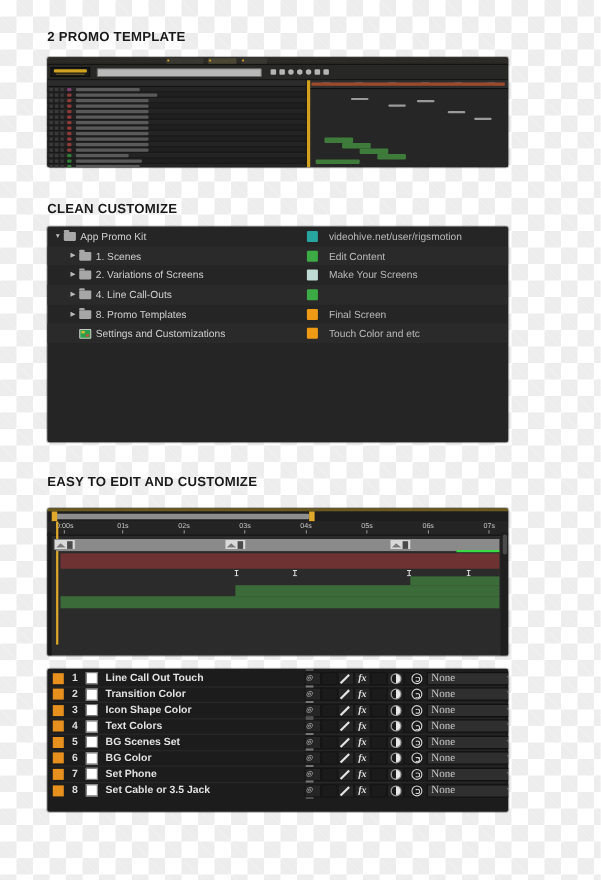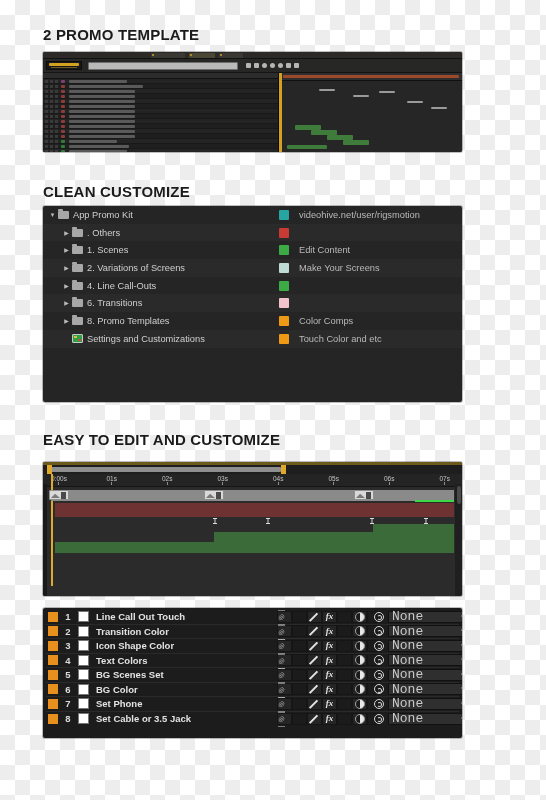--- a/index.html
+++ b/index.html
@@ -12,21 +12,21 @@
     background-image:
       linear-gradient(45deg, #ededed 25%, transparent 25%, transparent 75%, #ededed 75%),
       linear-gradient(45deg, #ededed 25%, transparent 25%, transparent 75%, #ededed 75%);
     background-size:30px 30px;
     background-position:0 0, 15px 15px;
     overflow:hidden;
   }
 
   .section-title{
     position:absolute;
-    font-size:15px;
+    font-size:12px;
     font-weight:bold;
     letter-spacing:0.2px;
     color:#1b1b1b;
     font-family:"Liberation Sans", sans-serif;
     white-space:nowrap;
   }
 
   
   .panel{
     position:absolute;
@@ -225,21 +225,21 @@
   }
   .ctl-parent{
     position:absolute; left:328px; display:flex; align-items:center; gap:4px;
   }
   .ctl-dropdown{
     width:82px; height:12px; background:#2f2f2f; border:1px solid #111;
     border-radius:1px; display:flex; align-items:center;
     justify-content:space-between; padding:0 3px;
   }
   .ctl-dropdown span{
-    font-size:13px; color:#c9c9c9; font-family:Liberation Mono, monospace;
+    font-size:10px; color:#c9c9c9; font-family:Liberation Serif, serif;
   }
   .ctl-dropdown i{
     font-size:6px; color:#c9c9c9; font-style:normal;
   }
 </style>
 </head>
 <body>
 
 <div class="section-title" style="left:43px; top:26px;">2 PROMO TEMPLATE</div>
 
@@ -418,27 +418,20 @@
       <div class="tree-row indent-1">
         <span class="tree-arrow">▼</span>
         <span class="tree-folder"></span>
         <span class="tree-label">App Promo Kit</span>
         <span class="tree-swatch" style="background:#27a5a0"></span>
         <span class="tree-note">videohive.net/user/rigsmotion</span>
       </div>
       <div class="tree-row indent-2">
         <span class="tree-arrow">▶</span>
         <span class="tree-folder"></span>
-        <span class="tree-label">. Others</span>
-        <span class="tree-swatch" style="background:#c73b34"></span>
-        <span class="tree-note"></span>
-      </div>
-      <div class="tree-row indent-2">
-        <span class="tree-arrow">▶</span>
-        <span class="tree-folder"></span>
         <span class="tree-label">1. Scenes</span>
         <span class="tree-swatch" style="background:#3cab45"></span>
         <span class="tree-note">Edit Content</span>
       </div>
       <div class="tree-row indent-2">
         <span class="tree-arrow">▶</span>
         <span class="tree-folder"></span>
         <span class="tree-label">2. Variations of Screens</span>
         <span class="tree-swatch" style="background:#bfdbd4"></span>
         <span class="tree-note">Make Your Screens</span>
@@ -446,30 +439,23 @@
       <div class="tree-row indent-2">
         <span class="tree-arrow">▶</span>
         <span class="tree-folder"></span>
         <span class="tree-label">4. Line Call-Outs</span>
         <span class="tree-swatch" style="background:#3cab45"></span>
         <span class="tree-note"></span>
       </div>
       <div class="tree-row indent-2">
         <span class="tree-arrow">▶</span>
         <span class="tree-folder"></span>
-        <span class="tree-label">6. Transitions</span>
-        <span class="tree-swatch" style="background:#f2c3cd"></span>
-        <span class="tree-note"></span>
-      </div>
-      <div class="tree-row indent-2">
-        <span class="tree-arrow">▶</span>
-        <span class="tree-folder"></span>
         <span class="tree-label">8. Promo Templates</span>
         <span class="tree-swatch" style="background:#ef9a15"></span>
-        <span class="tree-note">Color Comps</span>
+        <span class="tree-note">Final Screen</span>
       </div>
       <div class="tree-row indent-2">
         <span class="tree-arrow"></span>
         <span class="tree-comp"></span>
         <span class="tree-label">Settings and Customizations</span>
         <span class="tree-swatch" style="background:#ef9a15"></span>
         <span class="tree-note">Touch Color and etc</span>
       </div>
     </div>
 </div>

